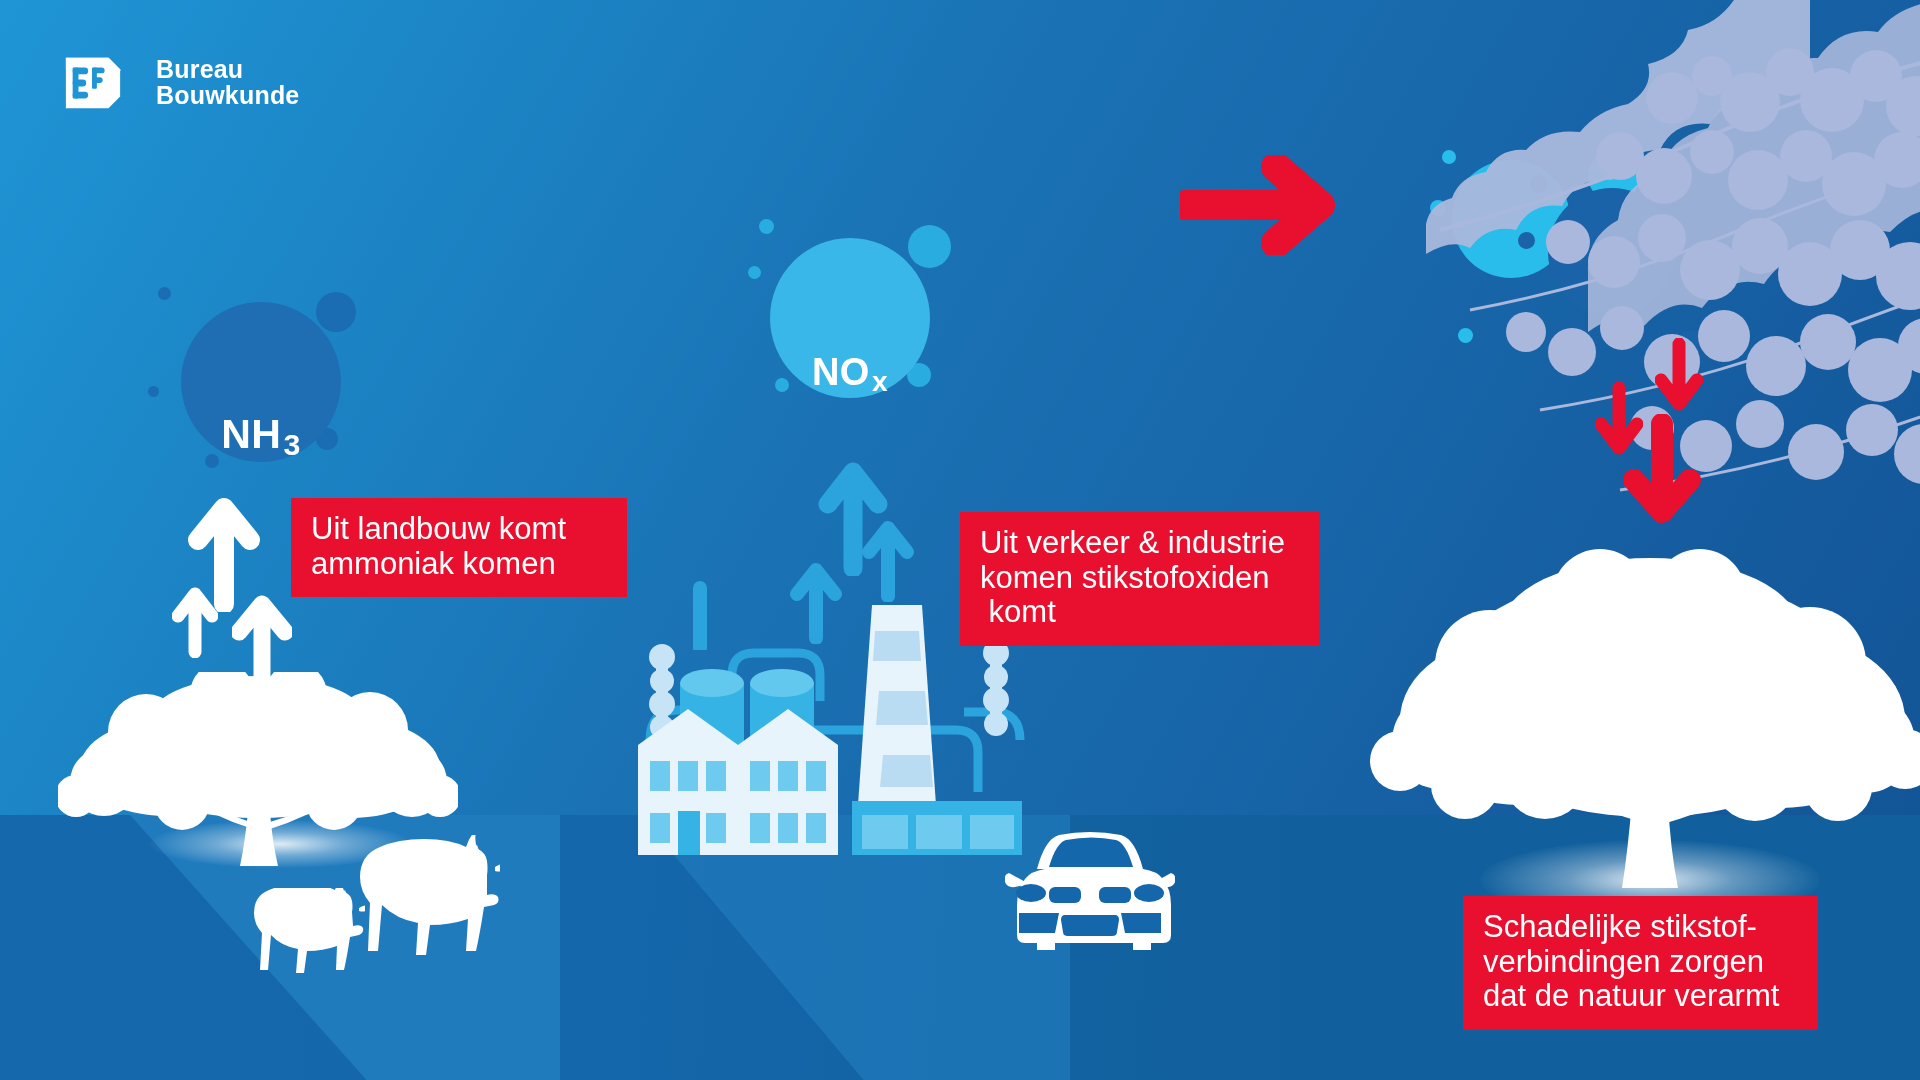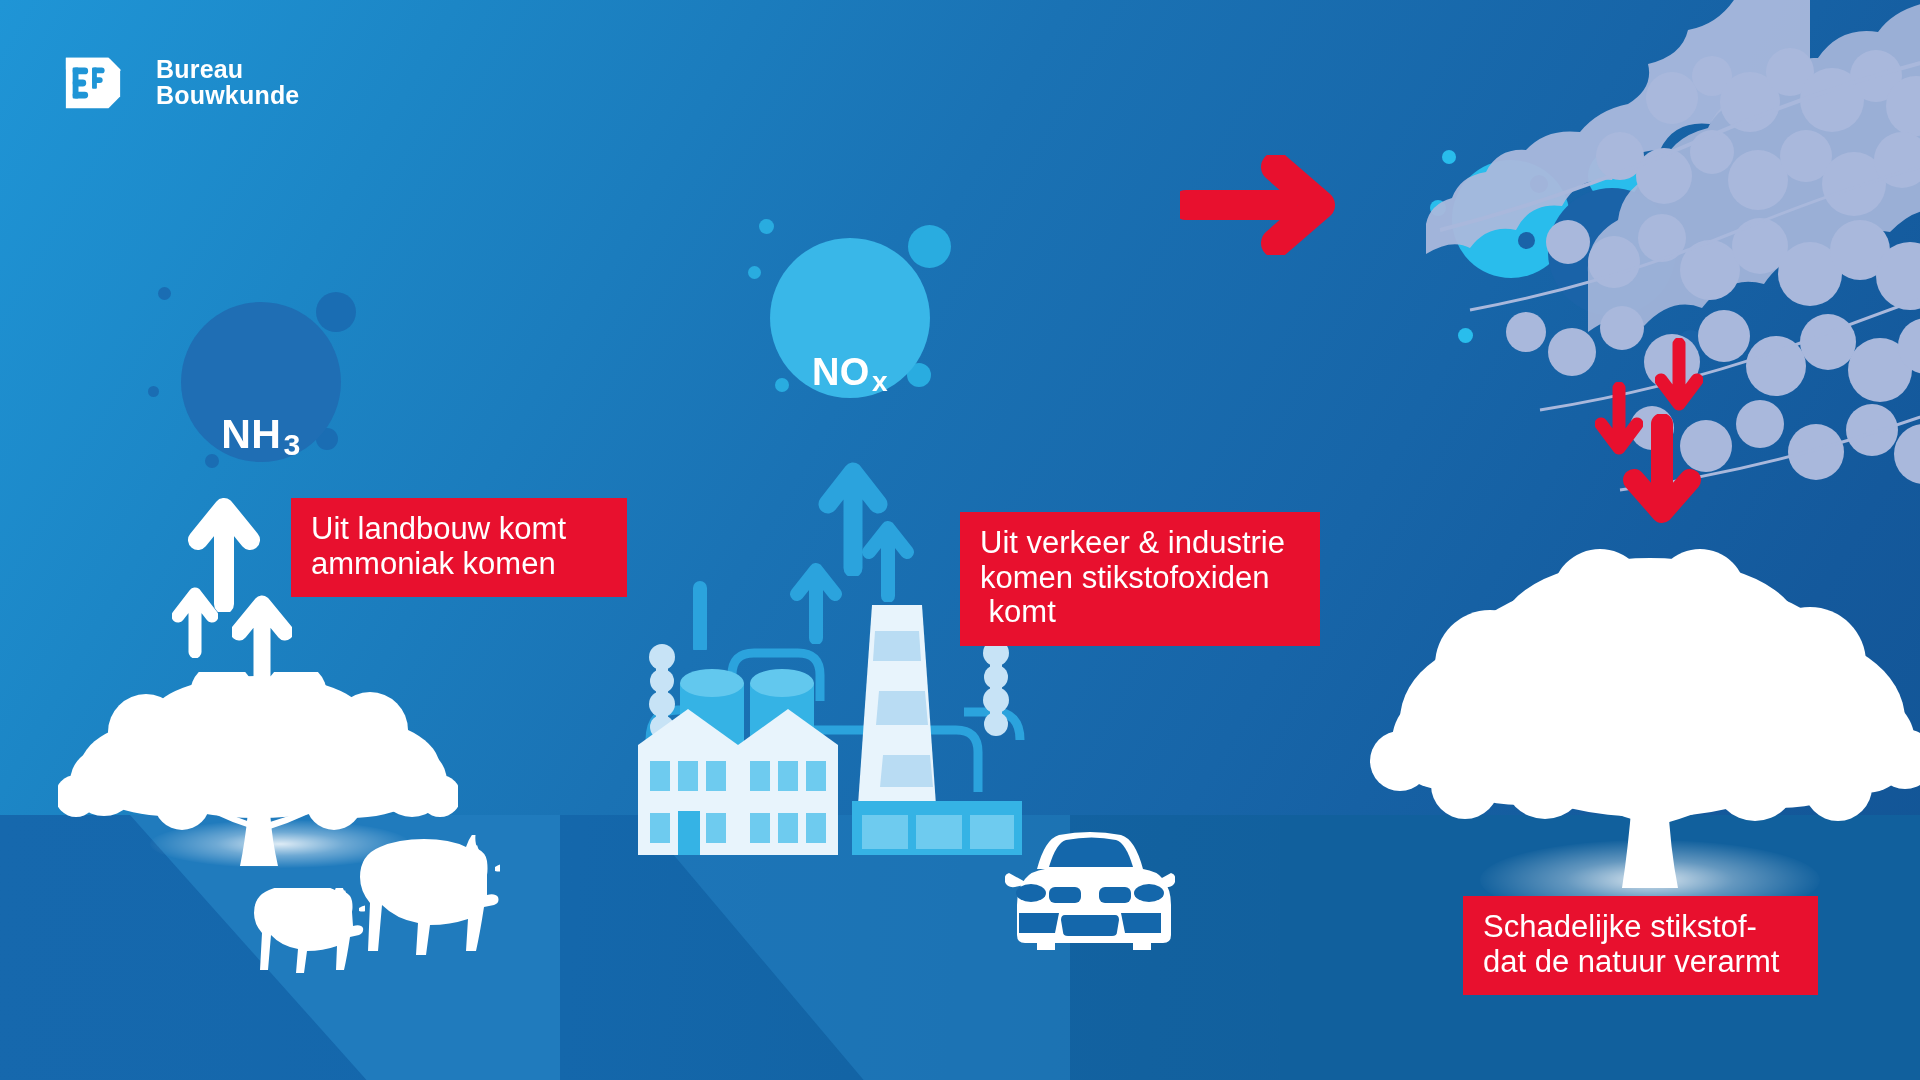--- a/index.html
+++ b/index.html
@@ -371,16 +371,17 @@
   </div>
 
   <div class="callout" style="left:960px;top:493px;width:360px;margin-top:19px;">
     <span>Uit verkeer &amp; industrie</span>
     <span>komen stikstofoxiden</span>
     <span> komt</span>
   </div>
 
   <div class="callout" style="left:1463px;top:896px;width:355px;">
     <span>Schadelijke stikstof-</span>
+    <span>verbindingen zorgen</span>
     <span>dat de natuur verarmt</span>
   </div>
 
 </div>
 
 </body></html>

